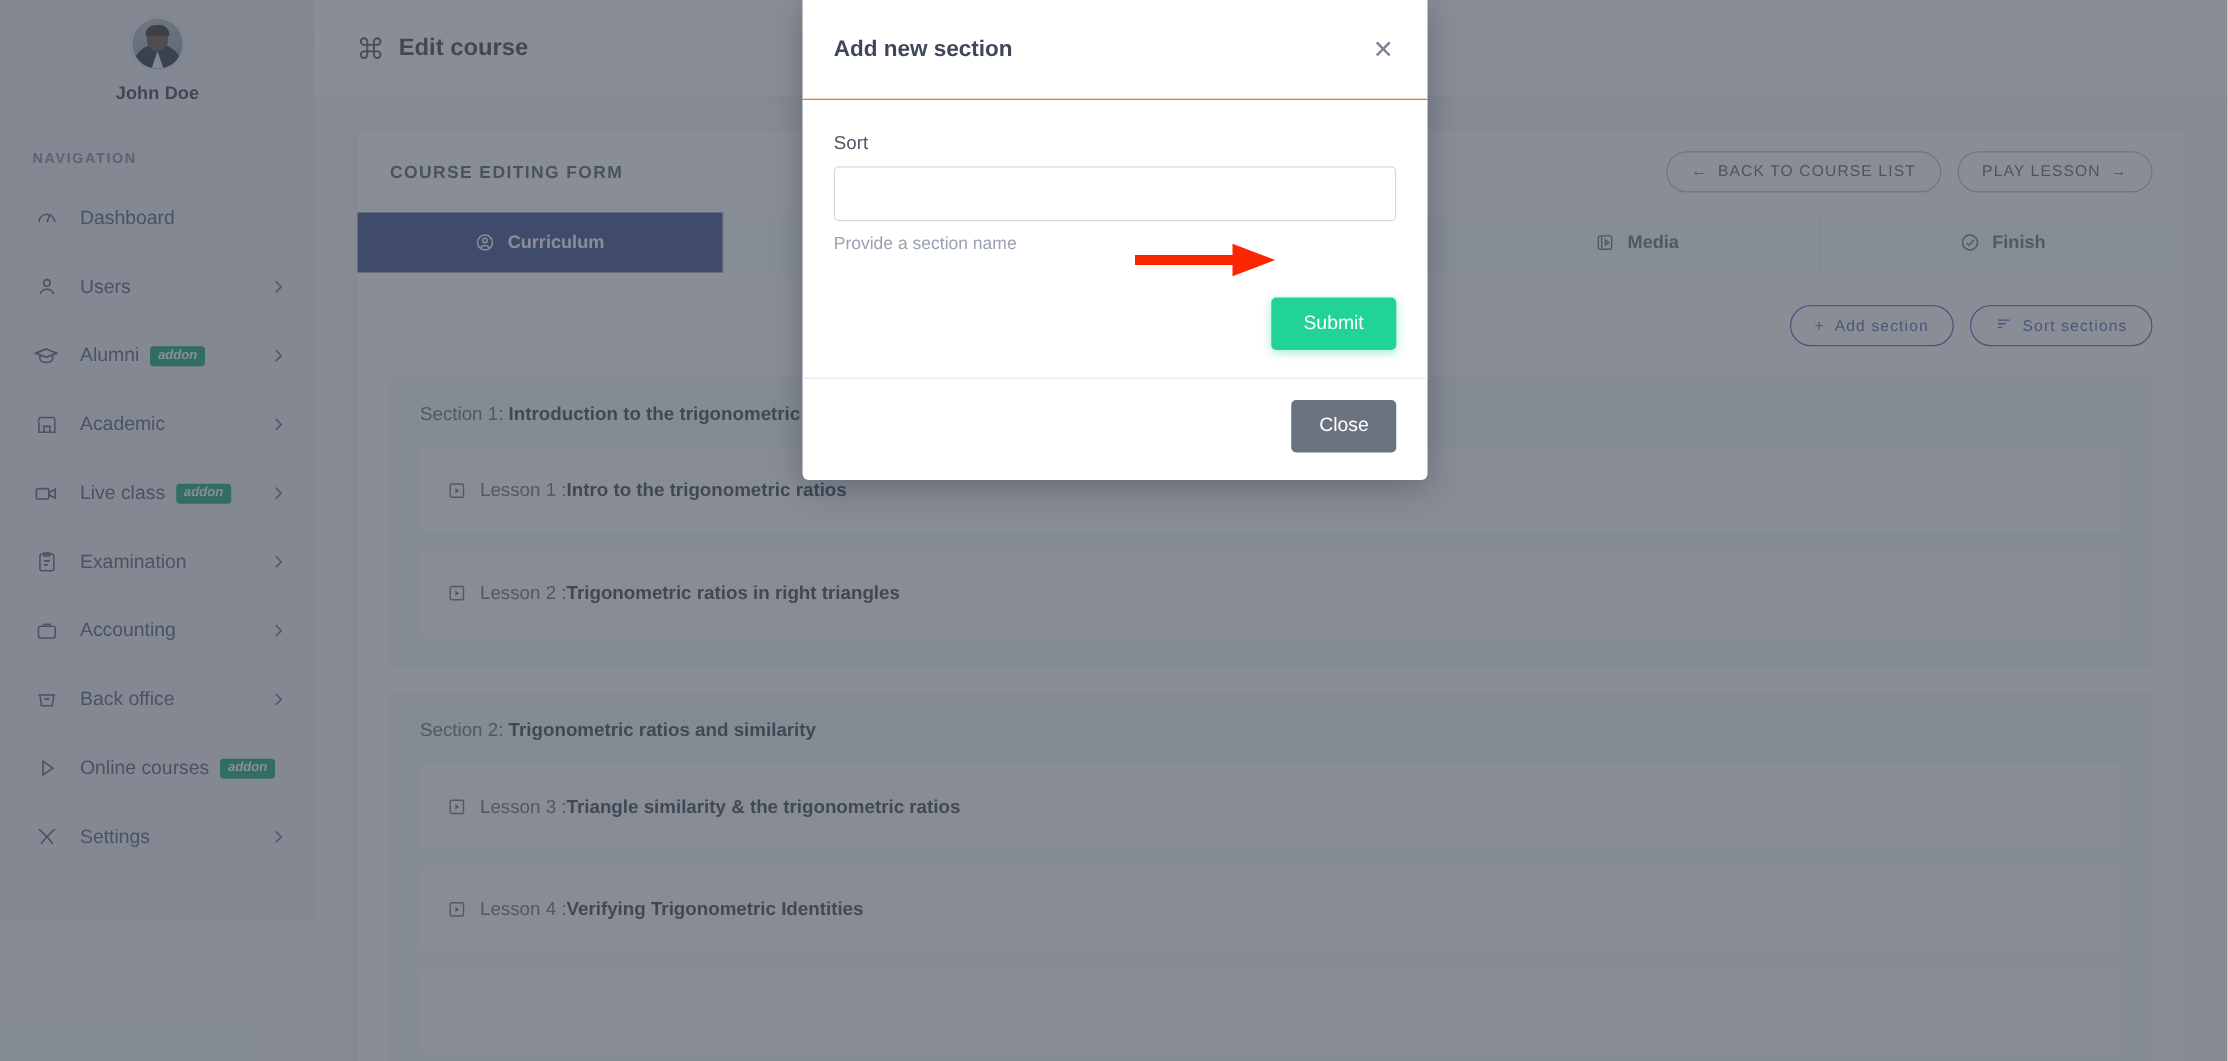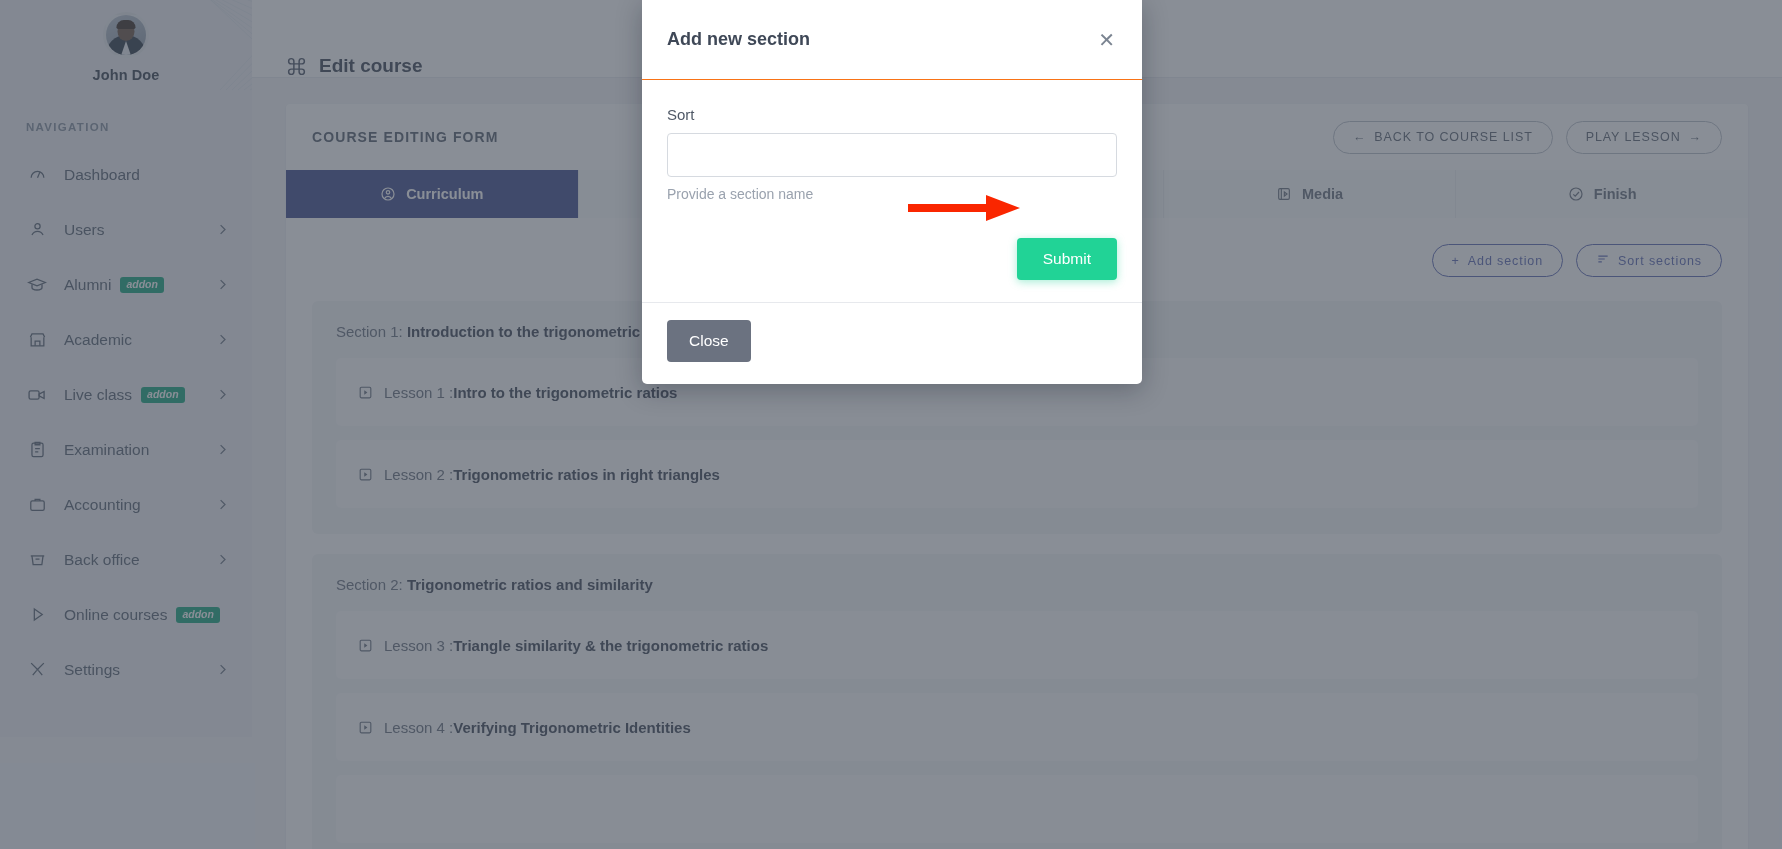--- a/index.html
+++ b/index.html
@@ -66,21 +66,21 @@
   .nav-item .nav-text { white-space: nowrap; }
   .addon-badge {
     margin-left: 9px; background: #1aa77f; color: #fff; font-size: 10.5px;
     font-weight: 700; border-radius: 3px; padding: 2.5px 6px 3px; line-height: 1; font-style: italic;
   }
   .chev { margin-left: auto; color: #6b7584; display:flex; }
 
   
   .main { flex: 1 1 auto; height: 849px; position: relative; overflow: hidden; }
   .topbar {
-    height: 78px; background: #ffffff; display: flex; align-items: flex-end;
+    height: 78px; background: #ffffff; display: flex; align-items: center;
     padding: 0 34px; border-bottom: 1px solid #e8eaee;
   }
   .topbar .cmd-ico { color: #4c5566; margin-right: 12px; display: flex; }
   .topbar .title { font-size: 19px; font-weight: 700; color: #3f4857; }
 
   .content { padding: 26px 34px 0 34px; }
   .card {
     background: #fff; border-radius: 4px;
     box-shadow: 0 1px 3px rgba(20,30,50,.07);
   }
@@ -156,21 +156,21 @@
   }
   .field-help { font-size: 14px; color: #9aa2ae; margin-top: 9px; }
   .submit-row { display: flex; justify-content: flex-end; margin-top: 36px; }
   .btn-submit {
     background: #21d396; color: #fff; border: none; border-radius: 4px;
     height: 42px; padding: 0 26px; font-size: 15.5px; cursor: pointer;
     font-family: inherit; box-shadow: 0 2px 8px rgba(33,211,150,.40);
   }
   .modal-foot {
     border-top: 1px solid #e7e9ed; padding: 17px 25px 22px;
-    display: flex; 
+    display: flex; justify-content: flex-end;
   }
   .btn-close {
     background: #6b7280; color: #fff; border: none; border-radius: 4px;
     height: 42px; padding: 0 22px; font-size: 15.5px; cursor: pointer;
     font-family: inherit;
   }
 
   
   .arrow-anno {
     position: absolute; z-index: 70; left: 908px; top: 192px;

